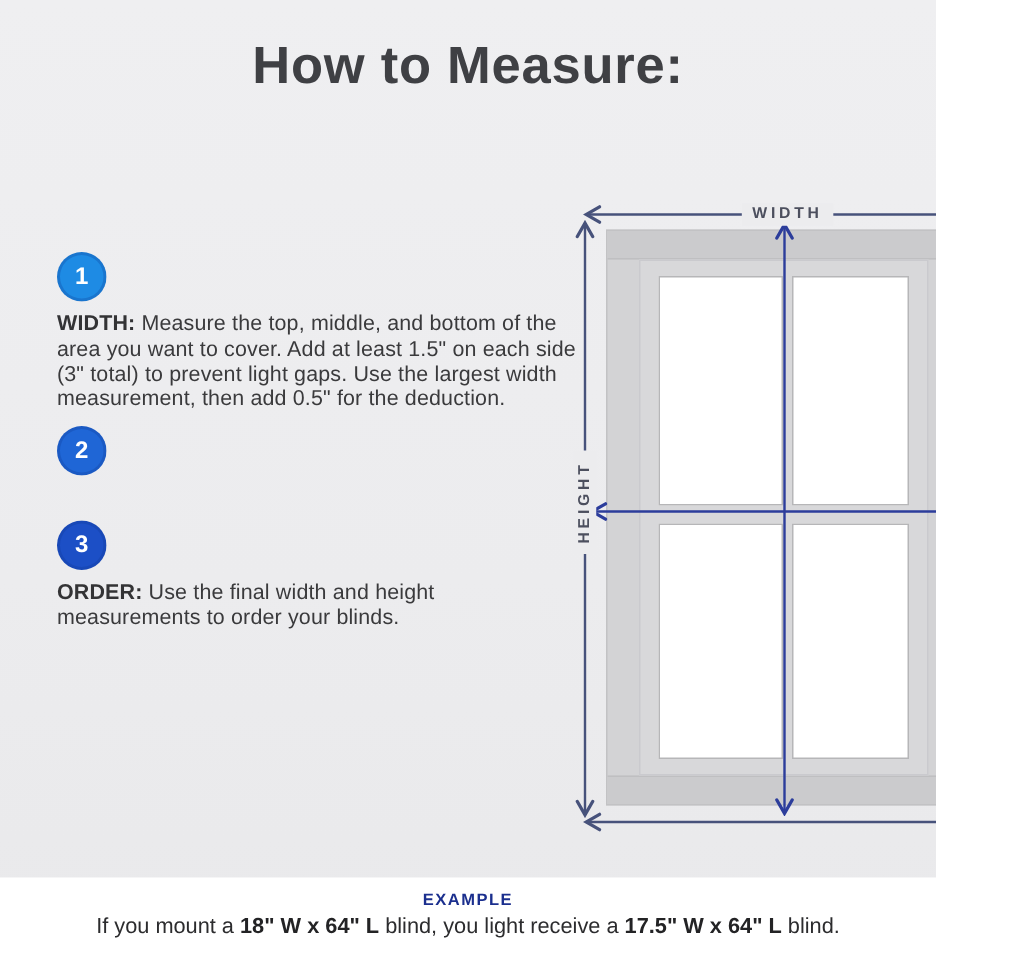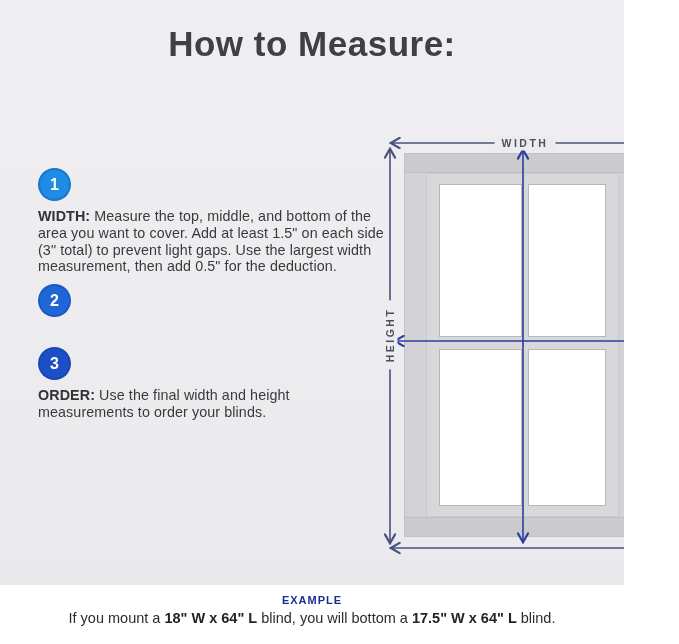--- a/index.html
+++ b/index.html
@@ -152,16 +152,16 @@
       <line class="ml-center" x1="148" y1="26" x2="148" y2="416" marker-start="url(#ahc)" marker-end="url(#ahc)"></line>
       <line class="ml-center" x1="21" y1="216" x2="274" y2="216" marker-start="url(#ahc)" marker-end="url(#ahc)"></line>
     </svg>
 
     <div class="dim-label width-label">WIDTH</div>
     <div class="dim-label height-label">HEIGHT</div>
   </div>
 
   <div class="example">
     <div class="example-heading">EXAMPLE</div>
-    <div class="example-line"><span>If you mount a </span><b>18" W x 64" L</b><span> blind, you will bottom a </span><b>17.5" W x 64" L</b><span> blind.</span></div>
+    <div class="example-line"><span>If you mount a </span><b>18" W x 64" L</b><span> blind, you light receive a </span><b>17.5" W x 64" L</b><span> blind.</span></div>
   </div>
 
 </div>
 
 </body></html>

